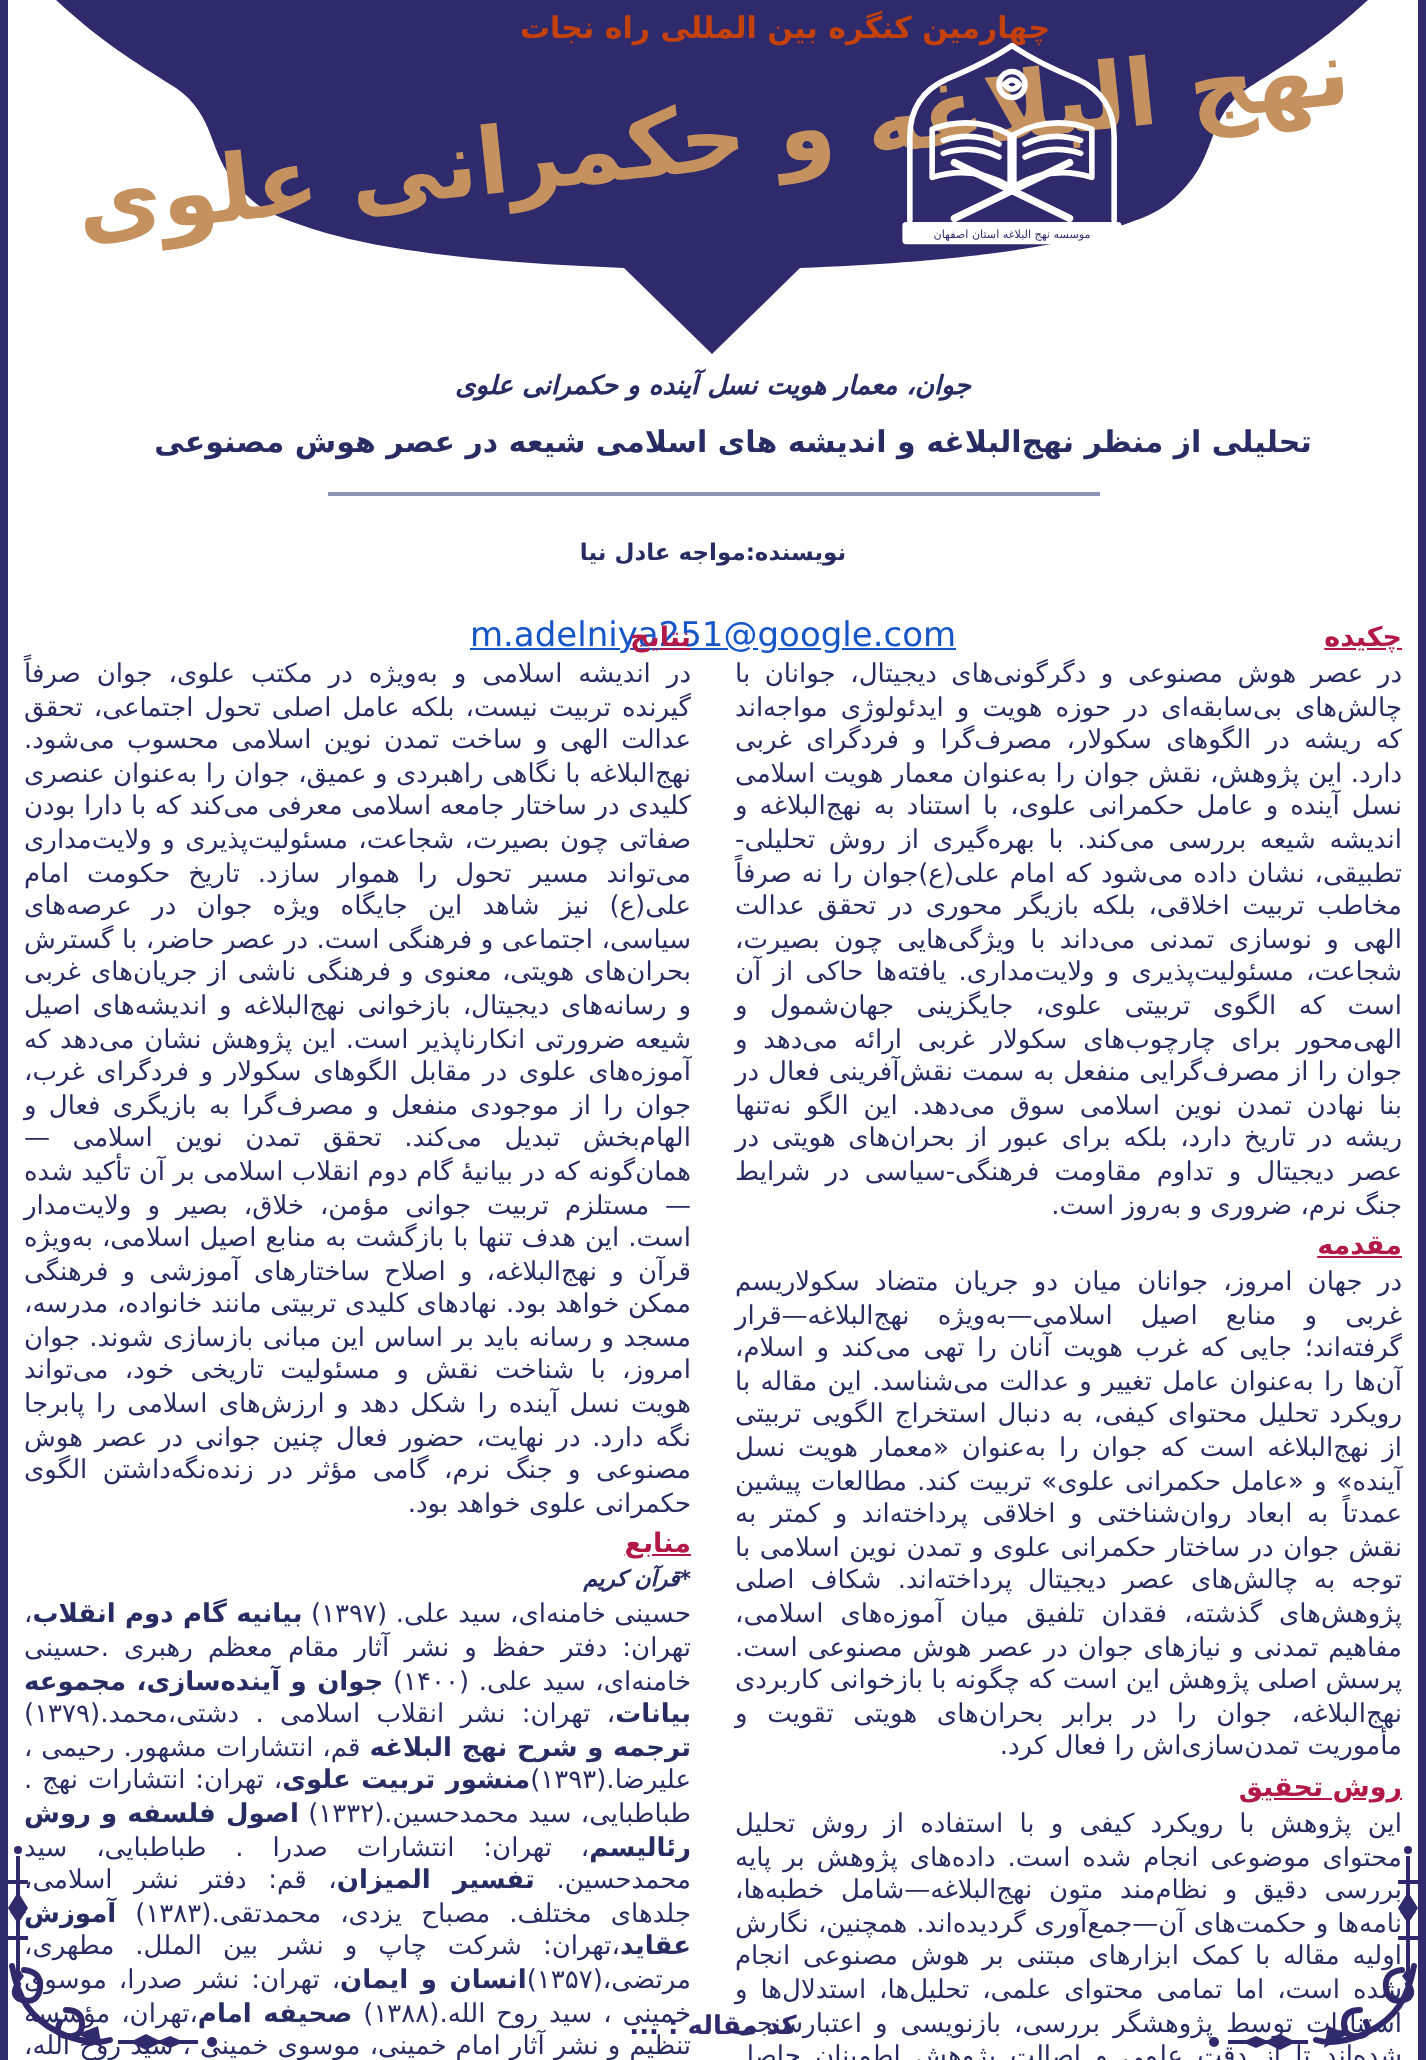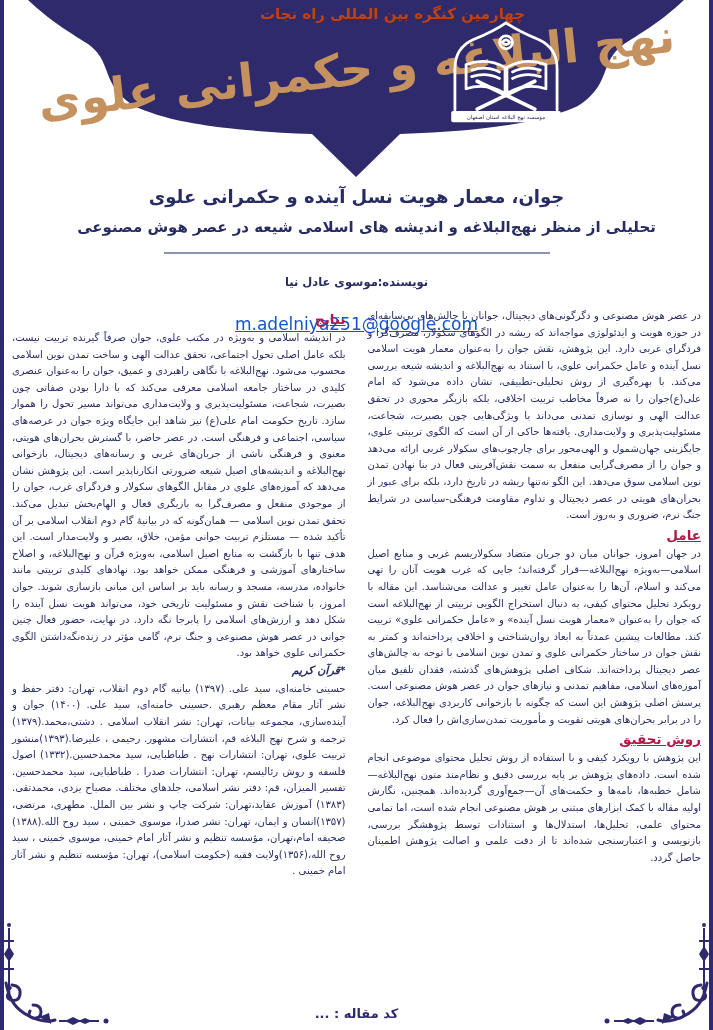--- a/index.html
+++ b/index.html
@@ -19,39 +19,39 @@
     color:#c2410c;font-weight:bold;font-size:15px;letter-spacing:.2px;padding-left:36px;
   }
   .callig{
     position:absolute;top:44px;left:0;width:100%;text-align:center;
     color:#c5925f;font-size:46px;font-weight:bold;line-height:1.1;
     transform:rotate(-6deg);
   }
   .logo{position:absolute;top:20px;left:445px;width:122px;height:104px;}
   
   .title-block{position:absolute;top:186px;left:0;width:100%;text-align:center;color:#272c63;}
-  .a-title{font-size:18px;font-weight:bold;margin:0;}
+  .a-title{font-size:13px;font-weight:bold;margin:0;font-style:italic;}
   .a-subtitle{font-size:15px;font-weight:bold;margin:11px 0 16px 0;padding-left:20px;}
   .rule{width:386px;height:0;border-top:2px solid #8d93b4;margin:11px auto 0 auto;}
   .author{font-size:11.5px;font-weight:600;margin-top:21px;}
   .email{display:inline-block;direction:ltr;font-size:17px;color:#1555c8;
     text-decoration:underline;margin-top:6px;}
   
   .cols{
     position:absolute;top:308px;right:0;left:0;
     display:flex;direction:rtl;gap:22px;padding:0 12px;
   }
   .col{flex:1;min-width:0;}
   h3.sec{color:#b31946;font-size:13.5px;font-weight:bold;margin:3px 0 3px 0;text-decoration:underline;}
   p.body{
-    font-size:10px;line-height:16.6px;text-align:justify;color:#272c63;margin:0 0 2px 0;
+    font-size:13px;line-height:16.6px;text-align:justify;color:#272c63;margin:0 0 2px 0;
     text-justify:inter-word;
   }
   .quran{font-size:11px;font-weight:bold;color:#272c63;margin:2px 0 4px 0;font-style:italic;}
-  .b{font-weight:normal;}
+  .b{font-weight:bold;}
   
   .footer{
     position:absolute;bottom:9px;left:0;width:100%;text-align:center;
     color:#2f2a6c;font-size:13px;font-weight:bold;z-index:6;
   }
   .orn{position:absolute;z-index:4;}
   .corner-l{left:3px;bottom:3px;}
   .corner-r{right:3px;bottom:3px;transform:scaleX(-1);}
   .tassel-l{left:2px;bottom:38px;}
   .tassel-r{right:2px;bottom:38px;}
@@ -94,40 +94,42 @@
     </g>
     <rect x="6" y="98" width="118" height="12" rx="2" fill="#ffffff"></rect>
     <text x="65" y="106.5" text-anchor="middle" font-size="6" fill="#2f2a6c">موسسه نهج البلاغه استان اصفهان</text>
   </svg>
 </div>
 
 <div class="title-block">
   <p class="a-title">جوان، معمار هویت نسل آینده و حکمرانی علوی</p>
   <p class="a-subtitle">تحلیلی از منظر نهج‌البلاغه و اندیشه های اسلامی شیعه در عصر هوش مصنوعی</p>
   <div class="rule"></div>
-  <div class="author">نویسنده:موسوی عادل نیا</div><br>
+  <div class="author">نویسنده:مواجه عادل نیا</div><br>
   <a class="email" href="#">m.adelniya251@google.com</a>
 </div>
 
 <div class="cols">
 
   <div class="col">
+    <h3 class="sec">چکیده</h3>
     <p class="body">در عصر هوش مصنوعی و دگرگونی‌های دیجیتال، جوانان با چالش‌های بی‌سابقه‌ای در حوزه هویت و ایدئولوژی مواجه‌اند که ریشه در الگوهای سکولار، مصرف‌گرا و فردگرای غربی دارد. این پژوهش، نقش جوان را به‌عنوان معمار هویت اسلامی نسل آینده و عامل حکمرانی علوی، با استناد به نهج‌البلاغه و اندیشه شیعه بررسی می‌کند. با بهره‌گیری از روش تحلیلی-تطبیقی، نشان داده می‌شود که امام علی(ع)جوان را نه صرفاً مخاطب تربیت اخلاقی، بلکه بازیگر محوری در تحقق عدالت الهی و نوسازی تمدنی می‌داند با ویژگی‌هایی چون بصیرت، شجاعت، مسئولیت‌پذیری و ولایت‌مداری. یافته‌ها حاکی از آن است که الگوی تربیتی علوی، جایگزینی جهان‌شمول و الهی‌محور برای چارچوب‌های سکولار غربی ارائه می‌دهد و جوان را از مصرف‌گرایی منفعل به سمت نقش‌آفرینی فعال در بنا نهادن تمدن نوین اسلامی سوق می‌دهد. این الگو نه‌تنها ریشه در تاریخ دارد، بلکه برای عبور از بحران‌های هویتی در عصر دیجیتال و تداوم مقاومت فرهنگی-سیاسی در شرایط جنگ نرم، ضروری و به‌روز است.</p>
 
-    <h3 class="sec">عامل</h3>
+    <h3 class="sec">مقدمه</h3>
     <p class="body">در جهان امروز، جوانان میان دو جریان متضاد سکولاریسم غربی و منابع اصیل اسلامی—به‌ویژه نهج‌البلاغه—قرار گرفته‌اند؛ جایی که غرب هویت آنان را تهی می‌کند و اسلام، آن‌ها را به‌عنوان عامل تغییر و عدالت می‌شناسد. این مقاله با رویکرد تحلیل محتوای کیفی، به دنبال استخراج الگویی تربیتی از نهج‌البلاغه است که جوان را به‌عنوان «معمار هویت نسل آینده» و «عامل حکمرانی علوی» تربیت کند. مطالعات پیشین عمدتاً به ابعاد روان‌شناختی و اخلاقی پرداخته‌اند و کمتر به نقش جوان در ساختار حکمرانی علوی و تمدن نوین اسلامی با توجه به چالش‌های عصر دیجیتال پرداخته‌اند. شکاف اصلی پژوهش‌های گذشته، فقدان تلفیق میان آموزه‌های اسلامی، مفاهیم تمدنی و نیازهای جوان در عصر هوش مصنوعی است. پرسش اصلی پژوهش این است که چگونه با بازخوانی کاربردی نهج‌البلاغه، جوان را در برابر بحران‌های هویتی تقویت و مأموریت تمدن‌سازی‌اش را فعال کرد.</p>
 
     <h3 class="sec">روش تحقیق</h3>
     <p class="body">این پژوهش با رویکرد کیفی و با استفاده از روش تحلیل محتوای موضوعی انجام شده است. داده‌های پژوهش بر پایه بررسی دقیق و نظام‌مند متون نهج‌البلاغه—شامل خطبه‌ها، نامه‌ها و حکمت‌های آن—جمع‌آوری گردیده‌اند. همچنین، نگارش اولیه مقاله با کمک ابزارهای مبتنی بر هوش مصنوعی انجام شده است، اما تمامی محتوای علمی، تحلیل‌ها، استدلال‌ها و استنادات توسط پژوهشگر بررسی، بازنویسی و اعتبارسنجی شده‌اند تا از دقت علمی و اصالت پژوهش اطمینان حاصل گردد.</p>
   </div>
 
   <div class="col">
     <h3 class="sec">نتایج</h3>
     <p class="body">در اندیشه اسلامی و به‌ویژه در مکتب علوی، جوان صرفاً گیرنده تربیت نیست، بلکه عامل اصلی تحول اجتماعی، تحقق عدالت الهی و ساخت تمدن نوین اسلامی محسوب می‌شود. نهج‌البلاغه با نگاهی راهبردی و عمیق، جوان را به‌عنوان عنصری کلیدی در ساختار جامعه اسلامی معرفی می‌کند که با دارا بودن صفاتی چون بصیرت، شجاعت، مسئولیت‌پذیری و ولایت‌مداری می‌تواند مسیر تحول را هموار سازد. تاریخ حکومت امام علی(ع) نیز شاهد این جایگاه ویژه جوان در عرصه‌های سیاسی، اجتماعی و فرهنگی است. در عصر حاضر، با گسترش بحران‌های هویتی، معنوی و فرهنگی ناشی از جریان‌های غربی و رسانه‌های دیجیتال، بازخوانی نهج‌البلاغه و اندیشه‌های اصیل شیعه ضرورتی انکارناپذیر است. این پژوهش نشان می‌دهد که آموزه‌های علوی در مقابل الگوهای سکولار و فردگرای غرب، جوان را از موجودی منفعل و مصرف‌گرا به بازیگری فعال و الهام‌بخش تبدیل می‌کند. تحقق تمدن نوین اسلامی — همان‌گونه که در بیانیهٔ گام دوم انقلاب اسلامی بر آن تأکید شده — مستلزم تربیت جوانی مؤمن، خلاق، بصیر و ولایت‌مدار است. این هدف تنها با بازگشت به منابع اصیل اسلامی، به‌ویژه قرآن و نهج‌البلاغه، و اصلاح ساختارهای آموزشی و فرهنگی ممکن خواهد بود. نهادهای کلیدی تربیتی مانند خانواده، مدرسه، مسجد و رسانه باید بر اساس این مبانی بازسازی شوند. جوان امروز، با شناخت نقش و مسئولیت تاریخی خود، می‌تواند هویت نسل آینده را شکل دهد و ارزش‌های اسلامی را پابرجا نگه دارد. در نهایت، حضور فعال چنین جوانی در عصر هوش مصنوعی و جنگ نرم، گامی مؤثر در زنده‌نگه‌داشتن الگوی حکمرانی علوی خواهد بود.</p>
 
+    <h3 class="sec">منابع</h3>
     <p class="quran">*قرآن کریم</p>
     <p class="body"><span>حسینی خامنه‌ای، سید علی. (۱۳۹۷) </span><span class="b">بیانیه گام دوم انقلاب</span><span>، تهران: دفتر حفظ و نشر آثار مقام معظم رهبری .حسینی خامنه‌ای، سید علی. (۱۴۰۰) </span><span class="b">جوان و آینده‌سازی، مجموعه بیانات</span><span>، تهران: نشر انقلاب اسلامی . دشتی،محمد.(۱۳۷۹) </span><span class="b">ترجمه و شرح نهج البلاغه</span><span> قم، انتشارات مشهور. رحیمی ، علیرضا.(۱۳۹۳)</span><span class="b">منشور تربیت علوی</span><span>، تهران: انتشارات نهج . طباطبایی، سید محمدحسین.(۱۳۳۲) </span><span class="b">اصول فلسفه و روش رئالیسم</span><span>، تهران: انتشارات صدرا . طباطبایی، سید محمدحسین. </span><span class="b">تفسیر المیزان</span><span>، قم: دفتر نشر اسلامی، جلدهای مختلف. مصباح یزدی، محمدتقی.(۱۳۸۳) </span><span class="b">آموزش عقاید</span><span>،تهران: شرکت چاپ و نشر بین الملل. مطهری، مرتضی،(۱۳۵۷)</span><span class="b">انسان و ایمان</span><span>، تهران: نشر صدرا، موسوی خمینی ، سید روح الله.(۱۳۸۸) </span><span class="b">صحیفه امام</span><span>،تهران، مؤسسه تنظیم و نشر آثار امام خمینی، موسوی خمینی ، سید روح الله،(۱۳۵۶)</span><span class="b">ولایت فقیه (حکومت اسلامی)</span><span>، تهران: مؤسسه تنظیم و نشر آثار امام خمینی .</span></p>
   </div>
 </div>
 
 <div class="footer">کد مقاله : ...</div>
 
 <svg class="orn corner-l" width="128" height="46" viewBox="0 0 128 46">
   <g fill="none" stroke="#2f2a6c" stroke-width="3" stroke-linecap="round">
     <path d="M3 2 C6 18 12 28 26 35 C36 40 46 41 52 39"></path>

